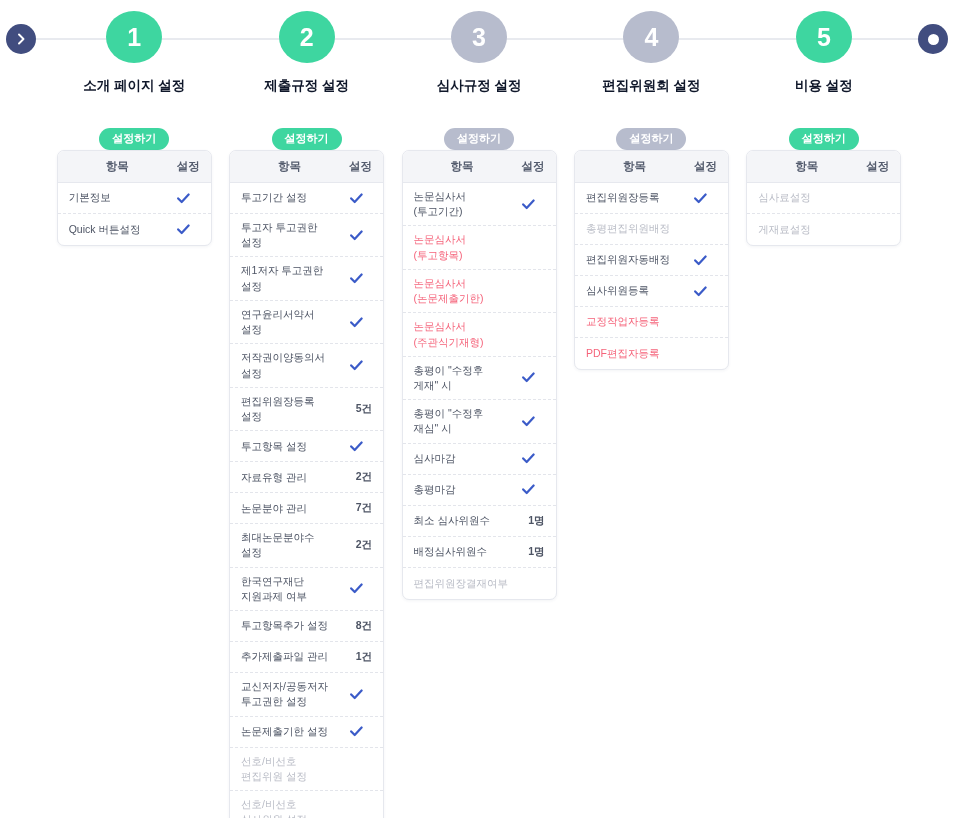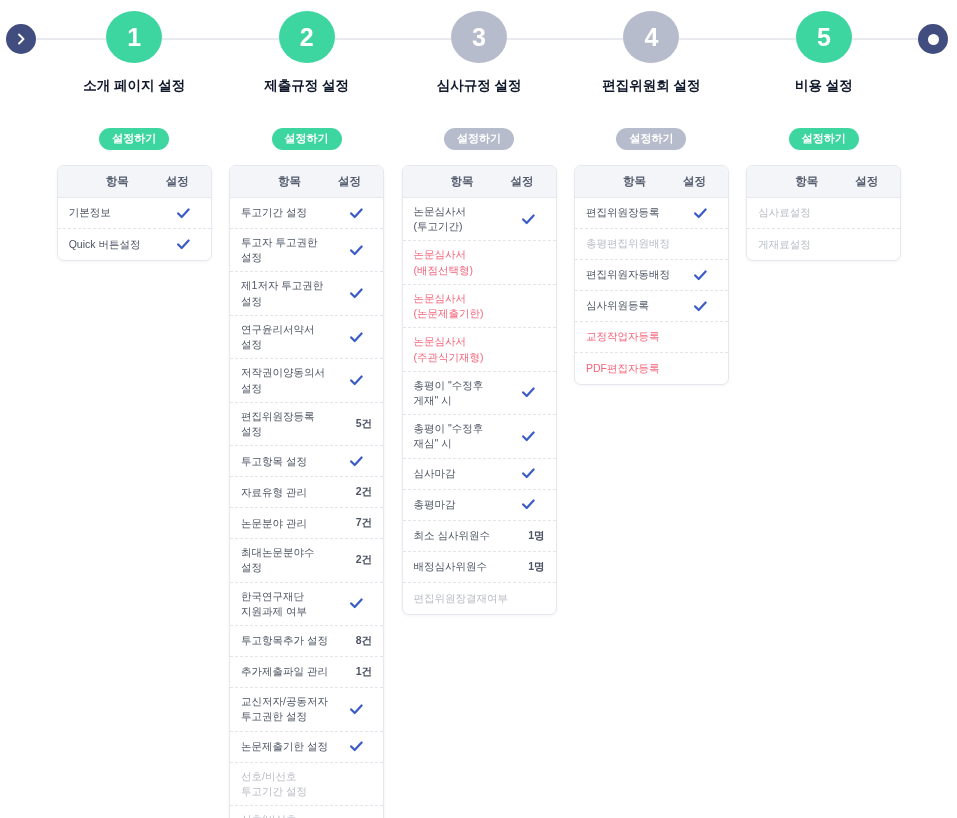--- a/index.html
+++ b/index.html
@@ -102,38 +102,37 @@
     display: flex;
     justify-content: center;
   }
   .card {
     width: 155px;
     background: #ffffff;
     border: 1px solid #e6e8ee;
     border-radius: 7px;
     box-shadow: 0 1px 3px rgba(90,100,130,0.07);
     overflow: hidden;
-    margin-top: 15px;
   }
   .card-head {
     display: flex;
     background: #f4f5f8;
     padding: 8px 11px 8px 11px;
     border-bottom: 1px solid #e6e8ee;
   }
   .card-head .h-item {
     flex: 1 1 auto;
     text-align: center;
     font-size: 11.5px;
     font-weight: bold;
     color: #545c6e;
   }
   .card-head .h-set {
     flex: 0 0 34px;
-    text-align: left;
+    text-align: right;
     font-size: 11.5px;
     font-weight: bold;
     color: #545c6e;
   }
   .row {
     display: flex;
     align-items: center;
     min-height: 31px;
     padding: 6px 11px 6px 11px;
     border-bottom: 1px dashed #e3e5eb;
@@ -333,21 +332,21 @@
           </div>
           <div class="row">
             <div class="label">논문제출기한 설정</div>
             <div class="val">
               <svg width="13" height="11" viewBox="0 0 13 11" aria-hidden="true">
                 <path d="M1.2 5.4 L4.7 9 L11.6 1.5" fill="none" stroke="#3b5bc8" stroke-width="2.2" stroke-linecap="round" stroke-linejoin="round"></path>
               </svg>
             </div>
           </div>
           <div class="row muted">
-            <div class="label">선호/비선호 투고기간 설정</div>
+            <div class="label">선호/비선호 편집위원 설정</div>
             <div class="val empty"></div>
           </div>
           <div class="row muted">
             <div class="label">선호/비선호 심사위원 설정</div>
             <div class="val empty"></div>
           </div>
         </div>
       </div>
       <div class="col">
         <div class="card">
@@ -357,21 +356,21 @@
           </div>
           <div class="row">
             <div class="label">논문심사서(투고기간)</div>
             <div class="val">
               <svg width="13" height="11" viewBox="0 0 13 11" aria-hidden="true">
                 <path d="M1.2 5.4 L4.7 9 L11.6 1.5" fill="none" stroke="#3b5bc8" stroke-width="2.2" stroke-linecap="round" stroke-linejoin="round"></path>
               </svg>
             </div>
           </div>
           <div class="row alert">
-            <div class="label">논문심사서(배점선택형)</div>
+            <div class="label">논문심사서(투고항목)</div>
             <div class="val empty"></div>
           </div>
           <div class="row alert">
             <div class="label">논문심사서(논문제출기한)</div>
             <div class="val empty"></div>
           </div>
           <div class="row alert">
             <div class="label">논문심사서(주관식기재형)</div>
             <div class="val empty"></div>
           </div>

